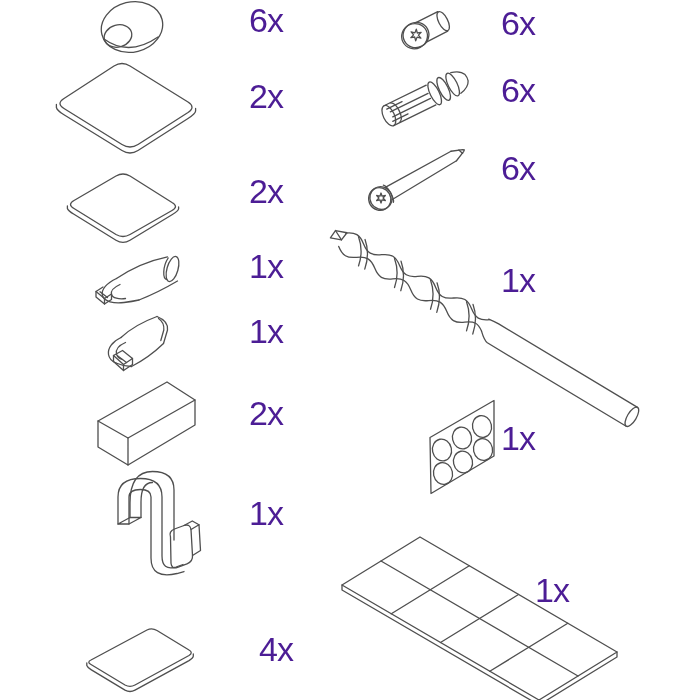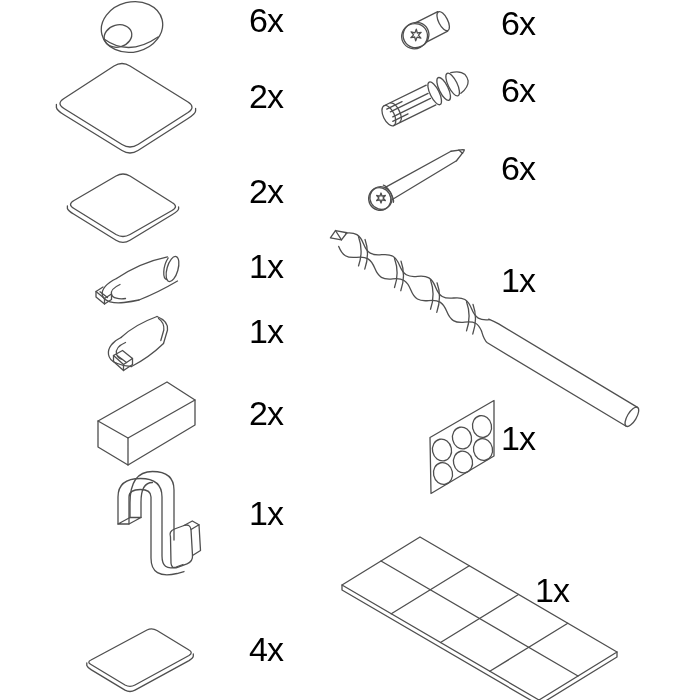--- a/index.html
+++ b/index.html
@@ -1,20 +1,20 @@
 <!DOCTYPE html>
 <html><head>
 <meta charset="utf-8">
 <style>
   html,body{margin:0;padding:0;background:#ffffff;}
   .canvas{position:relative;width:700px;height:700px;background:#ffffff;overflow:hidden;
           font-family:"Liberation Sans",sans-serif;}
   .art{position:absolute;left:0;top:0;}
   .qty{position:absolute;font-size:34px;line-height:36px;font-weight:400;
-       color:#000000;letter-spacing:-1px;white-space:nowrap;}
+       color:#4c1d95;letter-spacing:-1px;white-space:nowrap;}
   svg *{vector-effect:non-scaling-stroke;}
 </style>
 </head>
 <body>
 
 <div class="canvas">
 
   <svg class="art" width="700" height="700" viewBox="0 0 700 700" fill="none" stroke="#4f4f4f" stroke-width="1.3" stroke-linecap="round" stroke-linejoin="round">
 
     <g>
@@ -145,21 +145,21 @@
     </g>
   </svg>
 
   <div class="qty" style="left:249px;top:2px">6x</div>
   <div class="qty" style="left:249px;top:78px">2x</div>
   <div class="qty" style="left:249px;top:173px">2x</div>
   <div class="qty" style="left:249px;top:248px">1x</div>
   <div class="qty" style="left:249px;top:313px">1x</div>
   <div class="qty" style="left:249px;top:395px">2x</div>
   <div class="qty" style="left:249px;top:495px">1x</div>
-  <div class="qty" style="left:249px;top:631px">4x</div>
+  <div class="qty" style="left:259px;top:631px">4x</div>
 
   <div class="qty" style="left:501px;top:5px">6x</div>
   <div class="qty" style="left:501px;top:72px">6x</div>
   <div class="qty" style="left:501px;top:150px">6x</div>
   <div class="qty" style="left:501px;top:262px">1x</div>
   <div class="qty" style="left:501px;top:420px">1x</div>
   <div class="qty" style="left:535px;top:572px">1x</div>
 
 </div>
 

